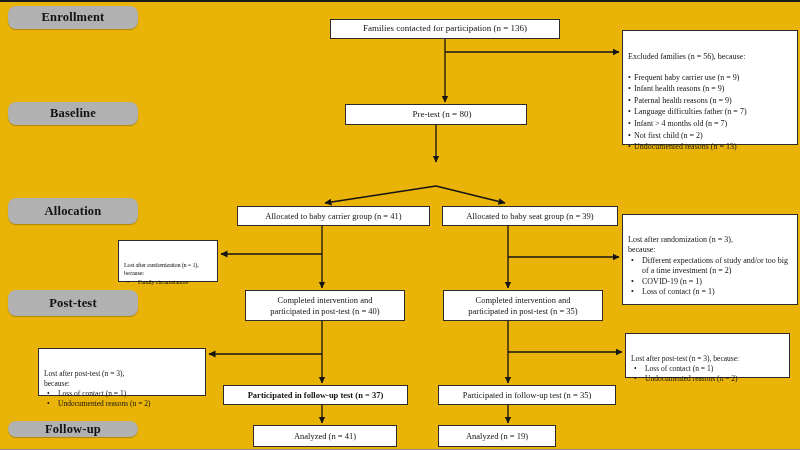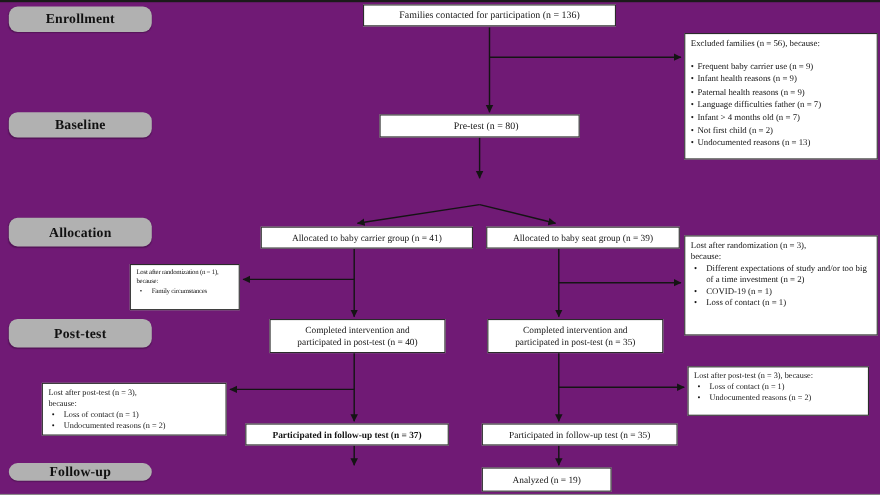--- a/index.html
+++ b/index.html
@@ -1,35 +1,35 @@
 <!DOCTYPE html>
 <html><head>
 <meta charset="utf-8">
 <style>
   html,body{margin:0;padding:0;background:#e8e8e8;}
   .fig{
-    position:relative;width:800px;height:450px;background:#701a75;
+    position:relative;width:800px;height:450px;background:#eab308;
     font-family:"Liberation Serif","DejaVu Serif",serif;color:#141414;
     overflow:hidden;border-top:2px solid #1a1a1a;border-bottom:1px solid #8a8a8a;
     box-sizing:border-box;
   }
   .arrows{position:absolute;left:0;top:0;width:800px;height:450px;pointer-events:none;}
   .stage{
     position:absolute;background:#b1b1b1;border-radius:8px;
     display:flex;align-items:center;justify-content:center;
     font-size:12.5px;font-weight:bold;color:#111;letter-spacing:.2px;
     box-shadow:0 1px 1px rgba(0,0,0,.25);
   }
   .box{
     position:absolute;background:#fff;border:1.5px solid #2b2b2b;
     box-sizing:border-box;line-height:1.25;
   }
   .center{display:flex;align-items:center;justify-content:center;text-align:center;white-space:pre-line;}
   .f9{font-size:9px;} .f85{font-size:8.5px;}
-  .side{padding:3px 5px;}
+  .side{padding:20px 5px;}
   .ttl{white-space:pre-line;}
   .li{display:flex;}
   .blt{flex:0 0 14px;padding-left:3px;box-sizing:border-box;}
   .tight .blt{flex:0 0 6px;padding-left:0;}
   .tx{flex:1 1 auto;}
   .excluded{font-size:8px;line-height:1.45;}
   .excluded .ttl{margin-bottom:9px;}
   .lrr{font-size:8px;line-height:1.3;}
   .lrl{font-size:6.2px;line-height:1.35;letter-spacing:-0.2px;}
   .lpl{font-size:7.5px;line-height:1.32;}
@@ -64,30 +64,31 @@
       <line x1="508" y1="403" x2="508" y2="421" marker-end="url(#ah)"></line>
     </g>
   </svg>
 
   <div class="stage" style="left:8px;top:4px;width:130px;height:23px;">Enrollment</div>
   <div class="stage" style="left:8px;top:100px;width:130px;height:23px;">Baseline</div>
   <div class="stage" style="left:8px;top:288px;width:130px;height:26px;">Post-test</div>
   <div class="stage" style="left:8px;top:196px;width:130px;height:26px;">Allocation</div>
   <div class="stage" style="left:8px;top:419px;width:130px;height:16px;">Follow-up</div>
 
-  <div class="box center f9" style="left:330px;top:2px;width:230px;height:20px;">Families contacted for participation (n = 136)</div>
+  <div class="box center f9" style="left:330px;top:17px;width:230px;height:20px;">Families contacted for participation (n = 136)</div>
   <div class="box center f9" style="left:345px;top:102px;width:182px;height:21px;padding-left:12px;">Pre-test (n = 80)</div>
   <div class="box center f85" style="left:237px;top:204px;width:193px;height:20px;">Allocated to baby carrier group (n = 41)</div>
   <div class="box center f85" style="left:442px;top:204px;width:176px;height:20px;">Allocated to baby seat group (n = 39)</div>
   <div class="box center f85" style="left:245px;top:288px;width:160px;height:31px;">Completed intervention and
 participated in post-test (n = 40)</div>
   <div class="box center f85" style="left:443px;top:288px;width:160px;height:31px;">Completed intervention and
 participated in post-test (n = 35)</div>
   <div class="box center f85" style="left:223px;top:383px;width:185px;height:20px;font-weight:bold;">Participated in follow-up test (n = 37)</div>
   <div class="box center f85" style="left:438px;top:383px;width:178px;height:20px;">Participated in follow-up test (n = 35)</div>
+  <div class="box center f85" style="left:253px;top:423px;width:144px;height:22px;">Analyzed (n = 41)</div>
   <div class="box center f85" style="left:438px;top:423px;width:118px;height:22px;">Analyzed (n = 19)</div>
 
   <div class="box side excluded" style="left:622px;top:28px;width:176px;height:115px;">
     <div class="ttl">Excluded families (n = 56), because:</div>
     <div class="tight">
       <div class="li">
           <span class="blt">•</span>
           <span class="tx">Frequent baby carrier use (n = 9)</span>
         </div>
       <div class="li">

